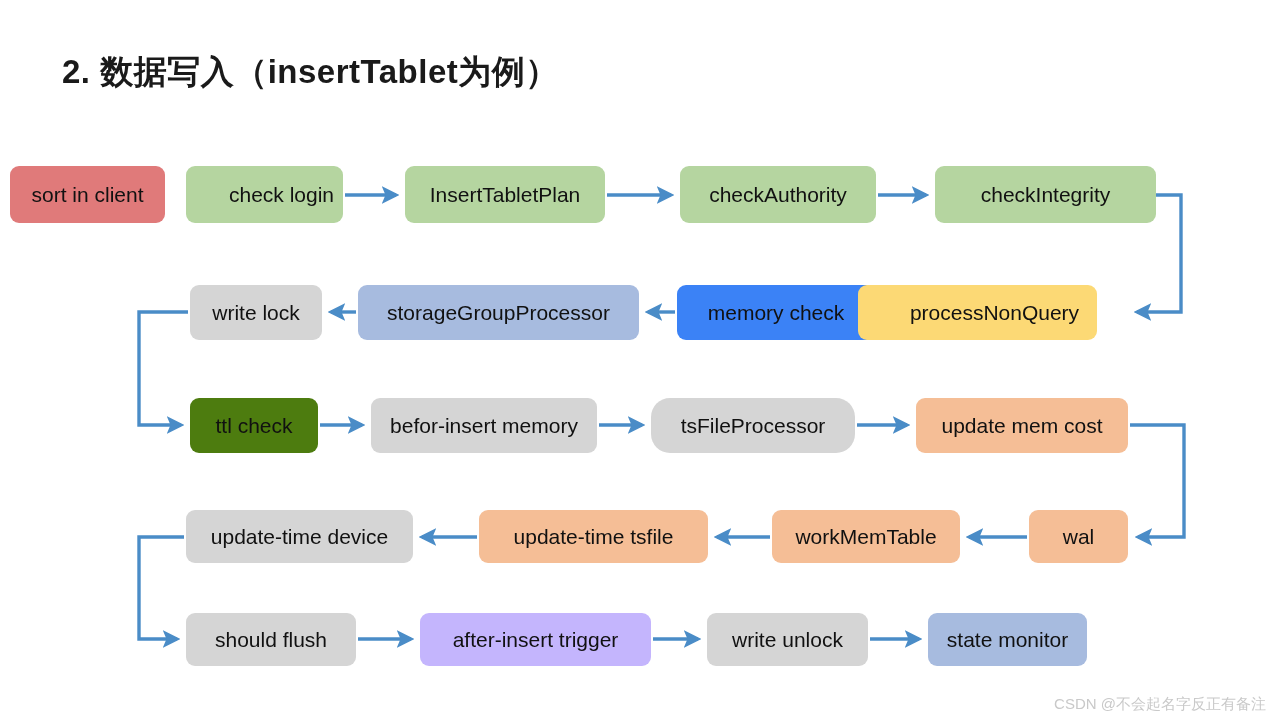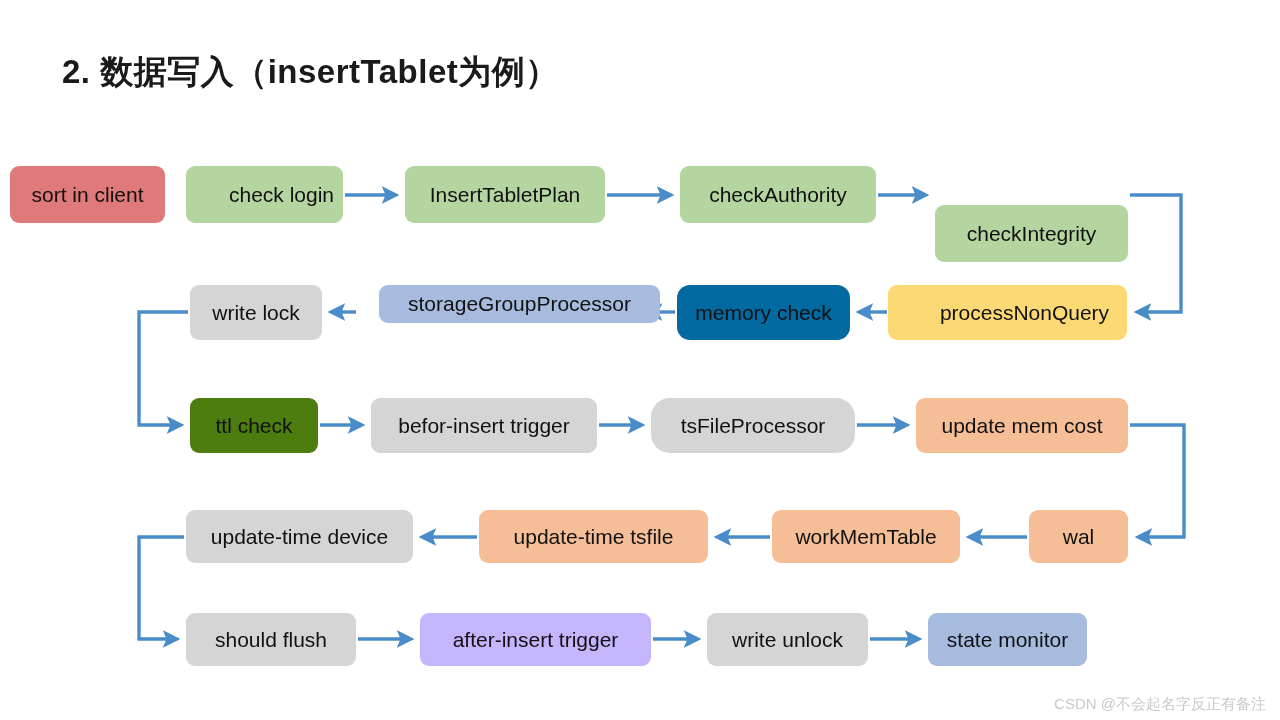--- a/index.html
+++ b/index.html
@@ -112,40 +112,40 @@
       </div>
       <div class="node" style="left: 186px; top: 166px; width: 157px; height: 57px; background: rgb(181, 213, 160); padding-left: 44px;">
         <span>check  login</span>
       </div>
       <div class="node" style="left: 405px; top: 166px; width: 200px; height: 57px; background: rgb(181, 213, 160);">
         <span>InsertTabletPlan</span>
       </div>
       <div class="node" style="left: 680px; top: 166px; width: 196px; height: 57px; background: rgb(181, 213, 160);">
         <span>checkAuthority</span>
       </div>
-      <div class="node" style="left: 935px; top: 166px; width: 193px; height: 57px; background: rgb(181, 213, 160); margin-top: 39px;">
+      <div class="node" style="left: 935px; top: 166px; width: 221px; height: 57px; background: rgb(181, 213, 160);">
         <span>checkIntegrity</span>
       </div>
       <div class="node" style="left: 190px; top: 285px; width: 132px; height: 55px; background: rgb(213, 213, 213);">
         <span>write lock</span>
       </div>
-      <div class="node" style="left: 379px; top: 285px; width: 281px; height: 38px; background: rgb(167, 187, 223);">
+      <div class="node" style="left: 358px; top: 285px; width: 281px; height: 55px; background: rgb(167, 187, 223);">
         <span>storageGroupProcessor</span>
       </div>
-      <div class="node" style="left: 677px; top: 285px; width: 173px; height: 55px; background: #0369a1; border-radius: 13px;">
+      <div class="node" style="left: 677px; top: 285px; width: 198px; height: 55px; background: #3b82f6;">
         <span>memory check</span>
       </div>
-      <div class="node" style="left: 888px; top: 285px; width: 239px; height: 55px; background: rgb(252, 217, 117); padding-left: 44px;">
+      <div class="node" style="left: 858px; top: 285px; width: 239px; height: 55px; background: rgb(252, 217, 117); padding-left: 44px;">
         <span>processNonQuery</span>
       </div>
       <div class="node" style="left: 190px; top: 398px; width: 128px; height: 55px; background: #4d7c0f;">
         <span>ttl check</span>
       </div>
       <div class="node" style="left: 371px; top: 398px; width: 226px; height: 55px; background: rgb(213, 213, 213);">
-        <span>befor-insert trigger</span>
+        <span>befor-insert memory</span>
       </div>
       <div class="node" style="left: 651px; top: 398px; width: 204px; height: 55px; background: rgb(213, 213, 213); border-radius: 19px;">
         <span>tsFileProcessor</span>
       </div>
       <div class="node" style="left: 916px; top: 398px; width: 212px; height: 55px; background: rgb(245, 190, 150);">
         <span>update mem cost</span>
       </div>
       <div class="node" style="left: 186px; top: 510px; width: 227px; height: 53px; background: rgb(213, 213, 213);">
         <span>update-time device</span>
       </div>

